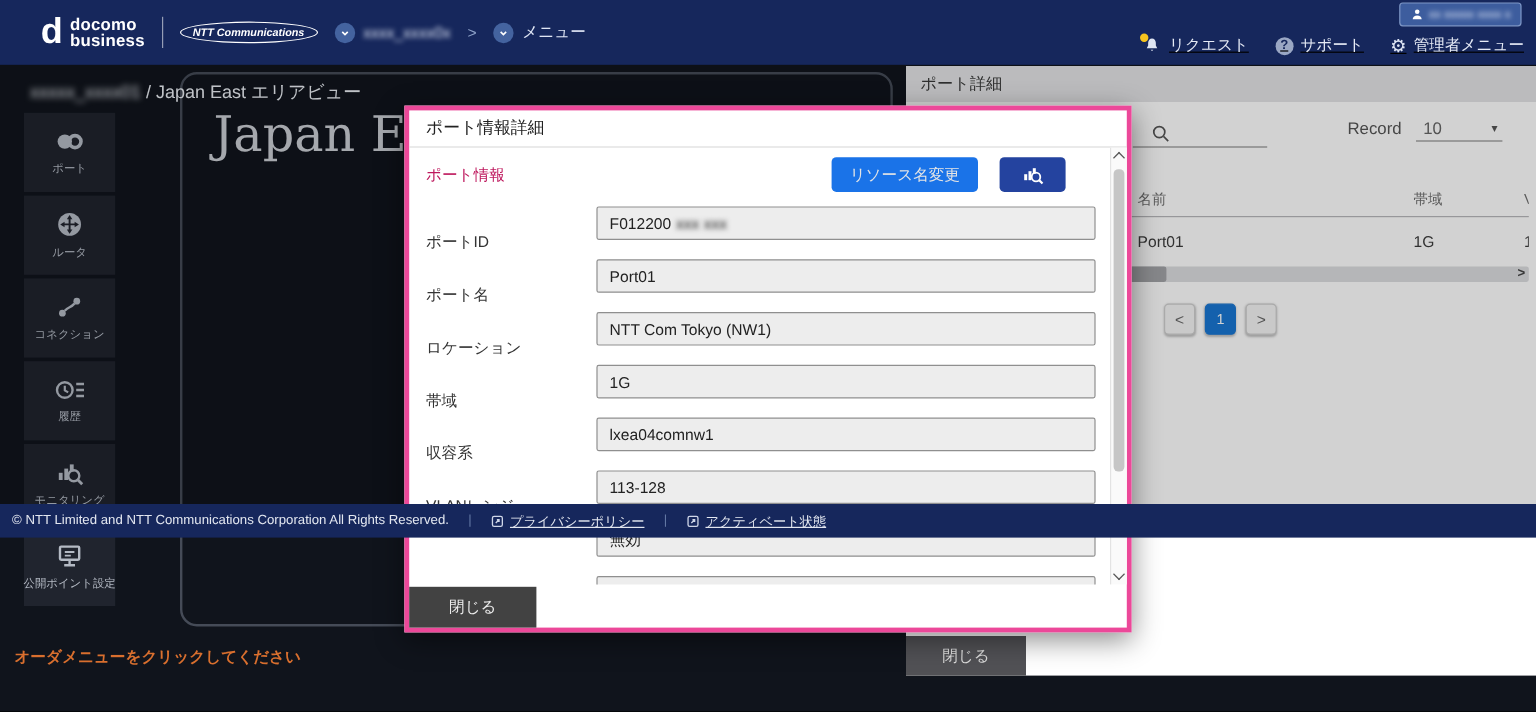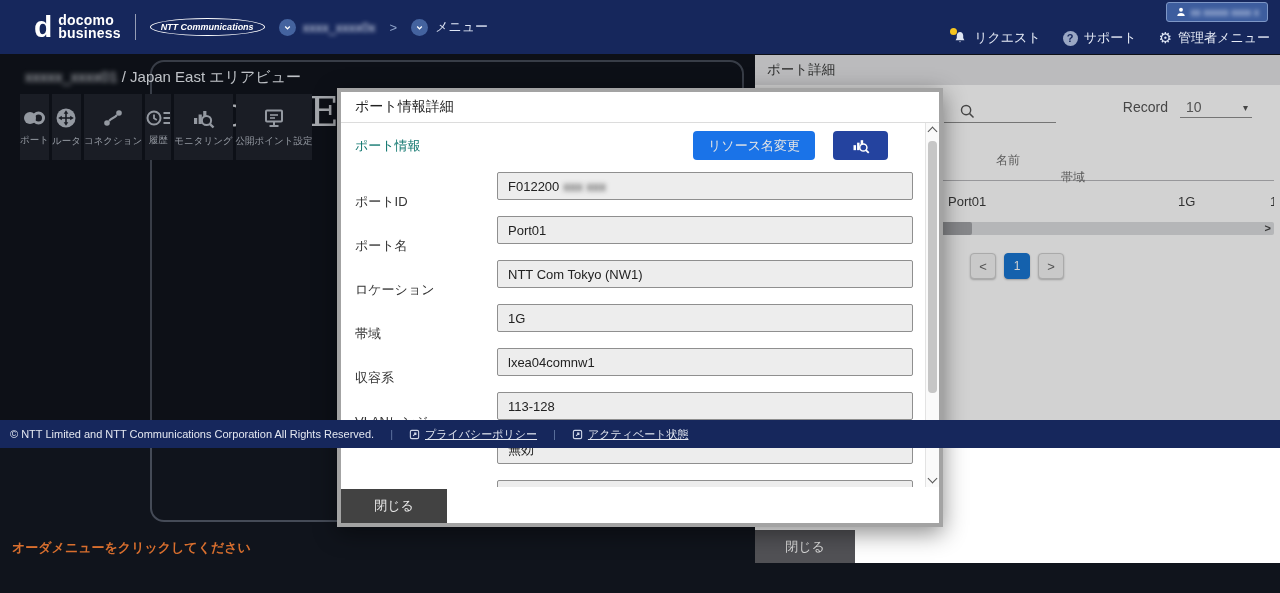--- a/index.html
+++ b/index.html
@@ -15,76 +15,76 @@
   .brand-text { display:flex; flex-direction:column; font-size:14px; font-weight:bold; line-height:13px; letter-spacing:.2px; }
   .nav-divider { width:1px; height:26px; background:rgba(255,255,255,.55); }
   .ntt-logo { border:1.5px solid #fff; border-radius:50%; padding:3px 10px; color:#fff; font-size:9px; font-style:italic; font-weight:bold; white-space:nowrap; }
   .nav-dd { display:flex; align-items:center; gap:7px; color:#dfe6f5; font-size:13px; cursor:pointer; }
   .dd-circle { width:17px; height:17px; border-radius:50%; background:#44639f; display:flex; align-items:center; justify-content:center; }
   .dd-circle svg { display:block; }
   .nav-sep { color:#8fa3c9; font-size:13px; }
   .redacted-blur { filter:blur(2.3px); }
   .nav-right { position:absolute; right:10px; top:0; height:54px; width:420px; }
   .user-badge { position:absolute; top:2px; right:2px; height:20px; background:#3d5d9e; border:1px solid #7e97c6; border-radius:3px; display:flex; align-items:center; gap:4px; padding:0 8px; color:#e8eefc; font-size:10px; }
-  .nav-links { position:absolute; right:0; bottom:7px; display:flex; align-items:center; gap:22px; }
+  .nav-links { position:absolute; right:0; bottom:7px; display:flex; align-items:center; gap:22px;text-decoration:underline; }
   .nav-link { display:flex; align-items:center; gap:6px; color:#e6ebf6; font-size:13px; cursor:pointer; }
   .bell-wrap { position:relative; width:16px; height:16px; }
   .bell-dot { position:absolute; left:-2px; top:-2px; width:7px; height:7px; border-radius:50%; background:#f6c41e; }
   .help-circle { width:15px; height:15px; border-radius:50%; background:#9aa7c4; color:#16275c; font-size:11px; font-weight:bold; display:flex; align-items:center; justify-content:center; }
   .gear-glyph { font-family:"DejaVu Sans", sans-serif; font-size:15px; color:#dfe6f5; line-height:15px; }
 
   
   .content { position:relative; width:100%; height:366px; background:#10141c; }
   .dim { position:absolute; inset:0; background:rgba(0,0,0,.175); z-index:50; pointer-events:none; }
 
   .breadcrumb { position:absolute; left:25px; top:14px; color:#e8ecf2; font-size:15px; z-index:10; white-space:nowrap; }
   .breadcrumb .redacted-blur { filter:blur(2.6px); }
 
   .map { position:absolute; left:150px; top:6px; width:594px; height:462px; border:2px solid #454b57; border-radius:14px; z-index:1; }
   .map-title { position:absolute; left:26px; top:26px; font-family:"DejaVu Serif", serif; font-size:41px; color:#c9ccd3; white-space:nowrap; }
 
-  .sidebar { position:absolute; left:20px; top:40px; width:76px; display:flex; flex-direction:row; gap:3px; z-index:10; }
+  .sidebar { position:absolute; left:20px; top:40px; width:76px; display:flex; flex-direction:column; gap:3px; z-index:10; }
   .side-item { height:66px; background:#20242e; display:flex; flex-direction:column; align-items:center; justify-content:center; gap:5px; color:#b4bac4; cursor:pointer; }
   .side-item .lbl { font-size:9.5px; white-space:nowrap; }
   .side-item svg { display:block; }
 
   
   .drawer { position:absolute; right:0; top:1px; width:525px; height:508px; background:#fff; z-index:20; }
   .drawer-head { height:30px; background:#e3e4e6; display:flex; align-items:center; padding-left:12px; font-size:13.5px; color:#3a3a3a; }
   .search-box { position:absolute; left:189px; top:44px; width:112px; height:24px; border-bottom:1px solid #8f8f8f; display:flex; align-items:flex-end; padding:0 0 2px 15px; color:#555; cursor:text; }
   .record-group { position:absolute; right:28px; top:44px; display:flex; align-items:flex-start; gap:12px; }
   .record-label { font-size:14px; color:#555; padding-bottom:2px; }
   .record-select { width:72px; border-bottom:1px solid #8f8f8f; display:flex; align-items:center; justify-content:space-between; padding:0 4px 2px 6px; font-size:14px; color:#666; cursor:pointer; }
   .caret { font-family:"DejaVu Sans", sans-serif; font-size:10px; color:#555; }
-  .tbl-head { position:absolute; left:185px; right:6px; top:97px; height:29px; display:flex; align-items:center; border-bottom:1px solid #b8b8bb; font-size:12px; color:#707070;flex-direction:column; }
+  .tbl-head { position:absolute; left:185px; right:6px; top:97px; height:29px; display:flex; align-items:center; border-bottom:1px solid #b8b8bb; font-size:12px; color:#707070; }
   .tbl-row { position:absolute; left:185px; right:6px; top:131px; height:30px; display:flex; align-items:center; font-size:13px; color:#3c3c3c; cursor:pointer; }
   .c-name { width:238px; padding-left:8px; }
   .c-band { width:92px; }
   .c-v { flex:1; overflow:hidden; white-space:nowrap; }
   .hscroll { position:absolute; left:183px; right:6px; top:167px; height:13px; background:#dcdde0; border-radius:2px; }
   .hscroll-thumb { position:absolute; left:0; top:0; width:34px; height:13px; background:#a3a4a8; border-radius:2px; cursor:pointer; }
   .hscroll-arrow { position:absolute; right:3px; top:0; font-size:11px; font-weight:bold; color:#444; line-height:13px; cursor:pointer; }
   .pagination { position:absolute; left:215px; top:198px; display:flex; gap:8px; }
   .page-btn { width:26px; height:26px; border-radius:4px; background:#f4f4f4; border:1px solid #cfcfcf; box-shadow:0 1px 2px rgba(0,0,0,.25); color:#666; font-size:13px; display:flex; align-items:center; justify-content:center; cursor:pointer; }
   .page-btn.active { background:#1976d2; border-color:#1976d2; color:#fff; font-size:12px; }
   .drawer-close { position:absolute; left:0; bottom:0; width:100px; height:33px; background:#515155; color:#dcdcdc; font-size:13px; display:flex; align-items:center; justify-content:center; cursor:pointer; }
 
   
   .hint { position:absolute; left:12px; top:485px; font-size:13px; font-weight:bold; color:#d96f2e; z-index:10; }
   .footer { position:relative; width:100%; height:28px; background:#16275c; display:flex; align-items:center; padding-left:10px; z-index:200; }
   .footer, .footer a { color:#e3e7f0; font-size:11px; }
   .f-sep { color:#6277a3; margin:0 16px; }
   .f-link { display:flex; align-items:center; gap:5px; text-decoration:underline; cursor:pointer; }
 
   
-  .modal { position:absolute; left:337px; top:34px; width:606px; height:439px; background:#fff; border:4px solid #a3a3a3; z-index:100; box-shadow:0 6px 22px rgba(0,0,0,.45); }
+  .modal { position:absolute; left:337px; top:34px; width:606px; height:439px; background:#fff; border:4px solid #ec4899; z-index:100; box-shadow:0 6px 22px rgba(0,0,0,.45); }
   .modal-head { height:31px; border-bottom:1px solid #dcdcdc; display:flex; align-items:center; padding-left:14px; font-size:14px; color:#222; }
   .modal-body { position:absolute; left:0; right:0; top:31px; bottom:0; }
   .scrollzone { position:absolute; left:0; top:0; right:14px; height:364px; overflow:hidden; }
-  .section-row { position:absolute; left:14px; top:14px; font-size:13px; color:#0f766e;font-family:Liberation Serif, serif; }
+  .section-row { position:absolute; left:14px; top:14px; font-size:13px; color:#be185d;font-family:Liberation Serif, serif; }
   .btn-rename { position:absolute; top:8px; right:110px; width:122px; height:29px; background:#1a73e8; color:#e5e5e5; font-size:13px; border:none; border-radius:4px; display:flex; align-items:center; justify-content:center; cursor:pointer; }
   .btn-monitor { position:absolute; top:8px; right:37px; width:55px; height:29px; background:#24439f; border:none; border-radius:4px; display:flex; align-items:center; justify-content:center; cursor:pointer; }
   .m-row { position:absolute; left:0; width:100%; height:28px; }
   .m-label { position:absolute; left:14px; top:16px; line-height:28px; font-size:13px; color:#333; white-space:nowrap; }
   .m-input { position:absolute; left:156px; top:0; width:416px; height:28px; background:#ededed; border:1px solid #8f8f8f; border-radius:2px; display:flex; align-items:center; padding:0 10px; font-size:13px; color:#222; gap:4px; }
   .m-input .redacted-blur { filter:blur(2.4px); }
   .r0{top:49px}.r1{top:93px}.r2{top:137px}.r3{top:181px}.r4{top:225px}.r5{top:269px}.r6{top:313px}.r7{top:357px}
   .m-scrollbar { position:absolute; right:0; top:0; width:14px; height:364px; background:#fafafa; border-left:1px solid #e3e3e3; }
   .sb-arrow { position:absolute; left:3px; width:7px; height:7px; border-right:1.6px solid #555; border-bottom:1.6px solid #555; cursor:pointer; }
   .sb-up { top:5px; transform:rotate(-135deg); }

